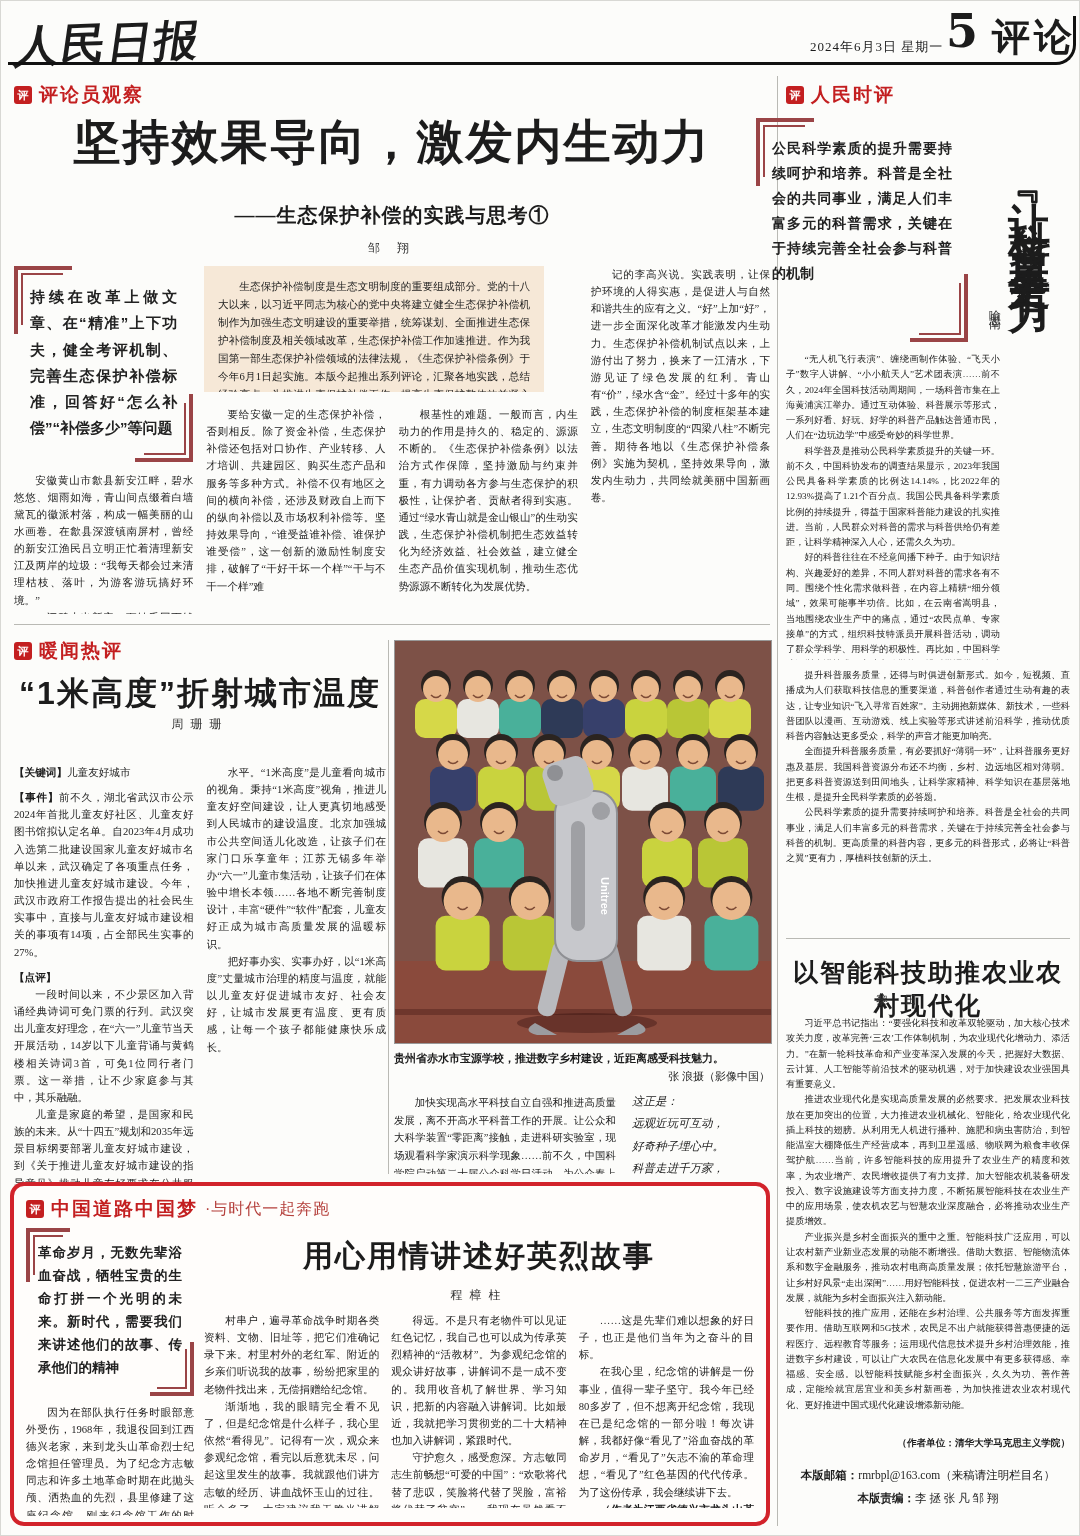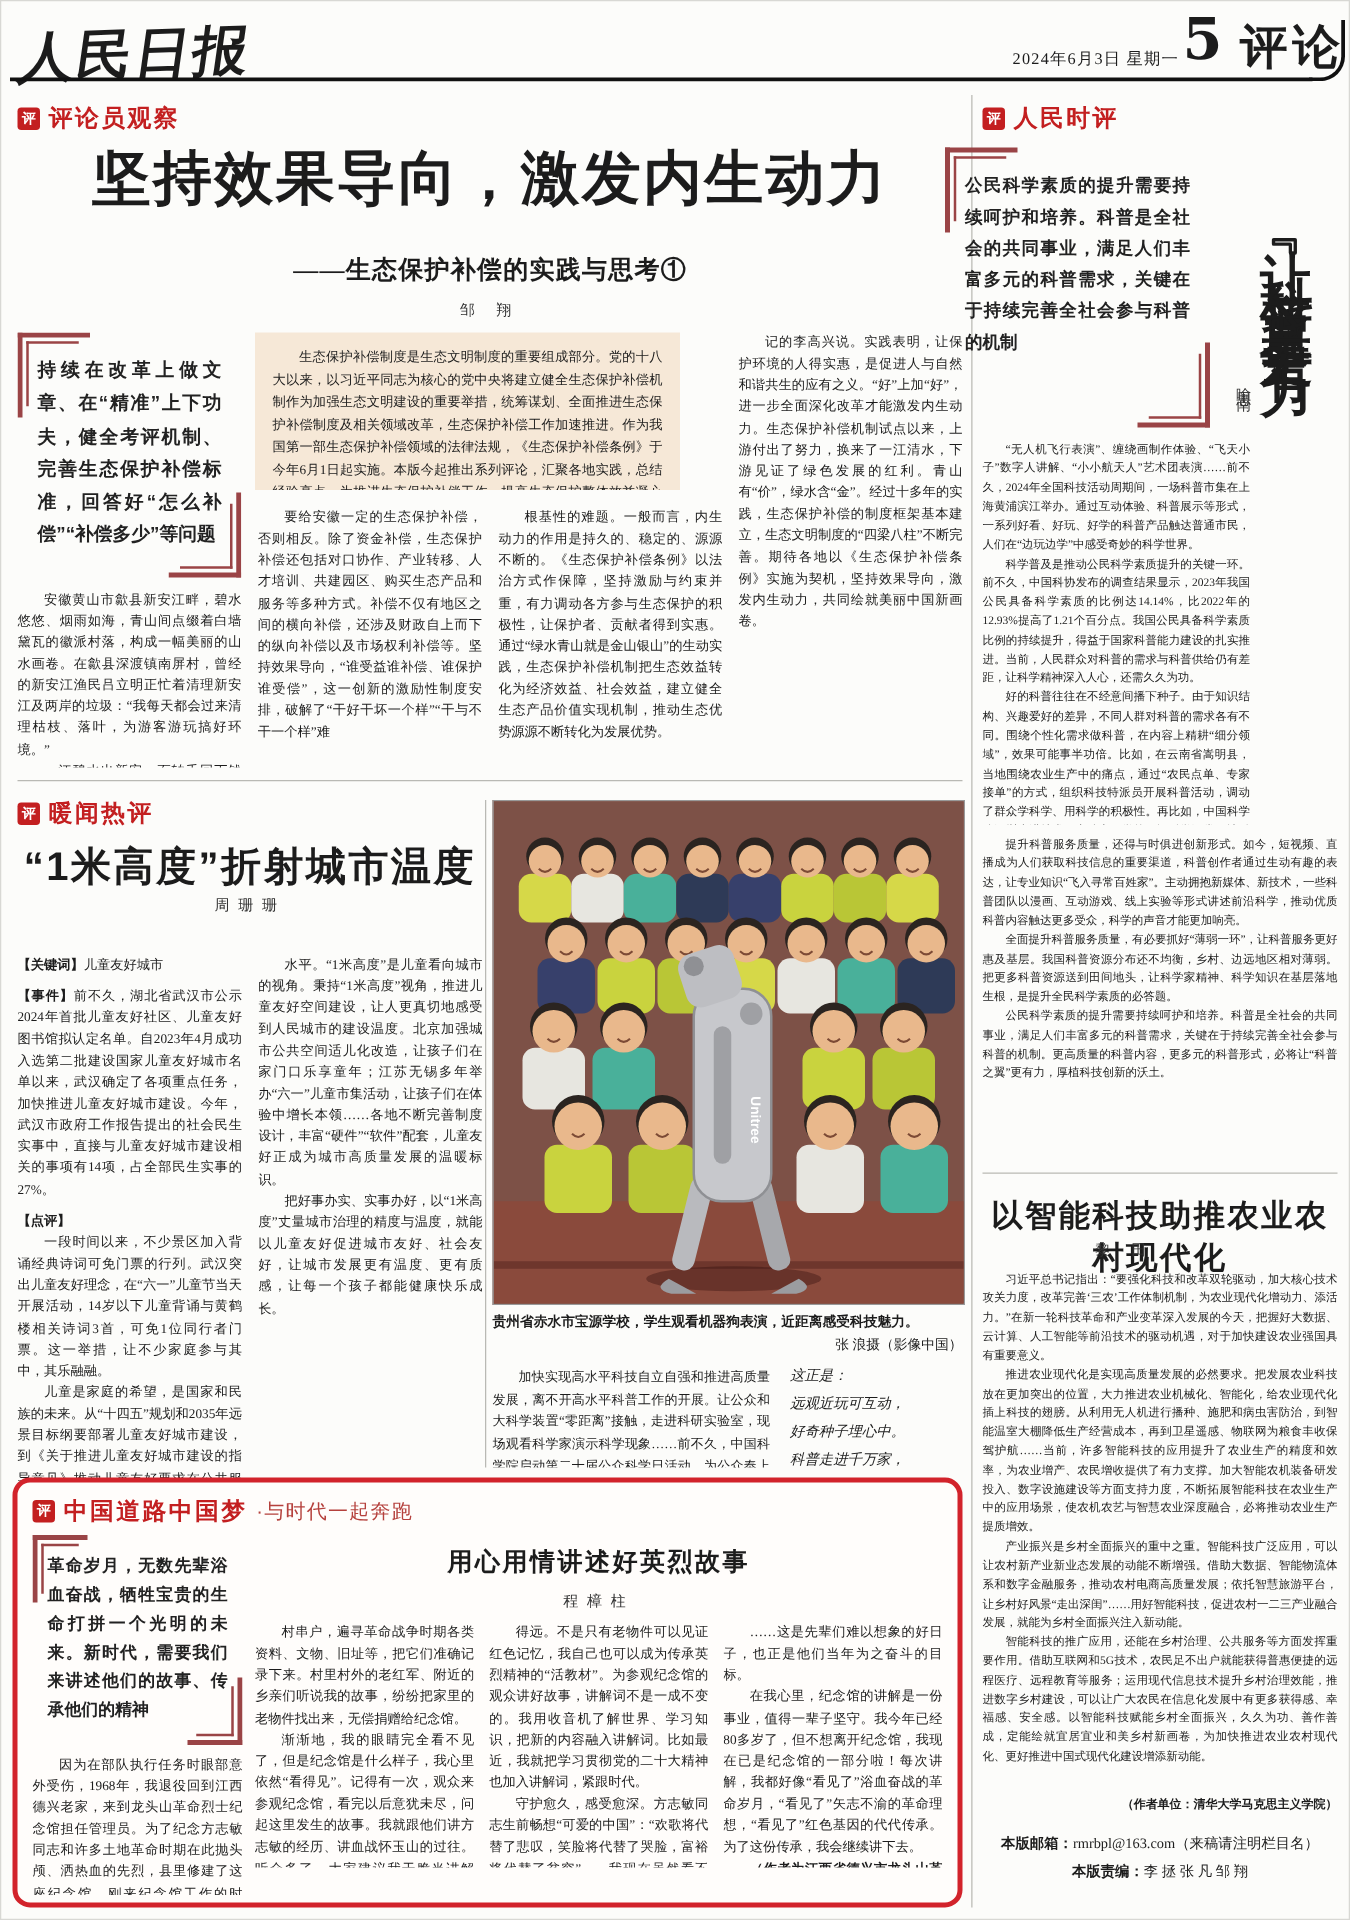--- a/index.html
+++ b/index.html
@@ -250,21 +250,21 @@
         <path d="M244 382 q 14 8 -2 12 l -20 0 z" fill="#9b9ca0"></path>
         <rect x="160" y="150" width="62" height="170" rx="22" fill="#c7c8cc" stroke="#8f9094" stroke-width="2"></rect>
         <rect x="176" y="180" width="14" height="110" rx="7" fill="#9fa0a4"></rect>
         <rect x="150" y="118" width="46" height="44" rx="12" fill="#bdbec2" transform="rotate(-18 173 140)"></rect>
         <circle cx="206" cy="170" r="9" fill="#9fa0a4"></circle>
         <circle cx="160" cy="132" r="8" fill="#8f9094"></circle>
         <text x="206" y="236" fill="#ffffff" font-size="11" font-family="Liberation Sans, sans-serif" font-weight="700" transform="rotate(90 206 236)">Unitree</text>
       </svg>
   </div>
   <div class="abs caption" style="left:394px;top:1050px;width:376px;">
-    <span>贵州省赤水市宝源学校，学生观看机器狗表演，近距离感受科技魅力。</span>
+    <span>贵州省赤水市宝源学校，推进数字乡村建设，近距离感受科技魅力。</span>
     <span class="credit">张  浪摄（影像中国）</span>
   </div>
   <div class="abs sidecomment" style="left:394px;top:1094px;width:222px;height:80px;">
     <p>加快实现高水平科技自立自强和推进高质量发展，离不开高水平科普工作的开展。让公众和大科学装置“零距离”接触，走进科研实验室，现场观看科学家演示科学现象……前不久，中国科学院启动第二十届公众科学日活动，为公众奉上一场精彩纷呈的科学盛宴。</p>
   </div>
   <div class="abs poem" style="left:632px;top:1090px;width:138px;">
     <p>这正是：</p>
     <div>
         <p>远观近玩可互动，</p>
         <p>好奇种子埋心中。</p>
@@ -285,21 +285,21 @@
         <div class="pq" style="font-size:13.5px;line-height:1.7;padding:14px 12px 16px 12px;margin-bottom:8px;">
           <i class="cnr tl1" style="width:40px;height:50px;"></i><i class="cnr tl2" style="width:28px;height:38px;"></i>
           <i class="cnr br1" style="width:40px;height:50px;"></i><i class="cnr br2" style="width:28px;height:38px;"></i>
           <span>革命岁月，无数先辈浴血奋战，牺牲宝贵的生命打拼一个光明的未来。新时代，需要我们来讲述他们的故事、传承他们的精神</span>
         </div>
         <div class="col" style="height:120px;">
             <p>因为在部队执行任务时眼部意外受伤，1968年，我退役回到江西德兴老家，来到龙头山革命烈士纪念馆担任管理员。为了纪念方志敏同志和许多土地革命时期在此抛头颅、洒热血的先烈，县里修建了这座纪念馆。刚来纪念馆工作的时候，这里只有一座简陋的砖房，馆内展品屈指可数。一草一木，寄托哀思；一品一物，皆有传承。为了把红色遗址维护好、发展好，我从修葺场馆、收集展品开始，一步步努力。那时候，趁着我的右眼还有一点微弱的视力，我抓紧时间走</p>
           </div>
       </div>
       <div>
-        <div class="h2" style="font-size:20px;margin-top:8px;">用心用情讲述好英烈故事</div>
+        <div class="h2" style="font-size:30px;margin-top:8px;">用心用情讲述好英烈故事</div>
         <div class="byline" style="margin:10px 0 8px 0;">程樟柱</div>
         <div class="cols" style="gap:12px;height:196px;">
           <div class="col">
               <p>村串户，遍寻革命战争时期各类资料、文物、旧址等，把它们准确记录下来。村里村外的老红军、附近的乡亲们听说我的故事，纷纷把家里的老物件找出来，无偿捐赠给纪念馆。</p>
               <p>渐渐地，我的眼睛完全看不见了，但是纪念馆是什么样子，我心里依然“看得见”。记得有一次，观众来参观纪念馆，看完以后意犹未尽，问起这里发生的故事。我就跟他们讲方志敏的经历、讲血战怀玉山的过往。听众多了，大家建议我干脆当讲解员，因为听了我的讲解，会更理解当年革命先烈们的理想和信念从哪里来。是啊，革命岁月，无数先辈浴血奋战，牺牲宝贵的生命打拼一个光明的未来。新时代，需要我们来讲述他们的故事、传承他们的精神。</p>
             </div>
           <div class="col">
               <p>得远。不是只有老物件可以见证红色记忆，我自己也可以成为传承英烈精神的“活教材”。为参观纪念馆的观众讲好故事，讲解词不是一成不变的。我用收音机了解世界、学习知识，把新的内容融入讲解词。比如最近，我就把学习贯彻党的二十大精神也加入讲解词，紧跟时代。</p>
               <p>守护愈久，感受愈深。方志敏同志生前畅想“可爱的中国”：“欢歌将代替了悲叹，笑脸将代替了哭脸，富裕将代替了贫穷”……我现在虽然看不见，却能切身感受到身边的变化。家乡的道路越来越平坦，孩子们的生活一天比一天好，以前很少见的小汽车，现在村里许多人家都有。收音机里，咱们的载人飞船上天，还建设了空间站，为了让航天员在天上看过节的气氛，听说咱们的科技还“快递”了过节的礼物。</p>
             </div>

